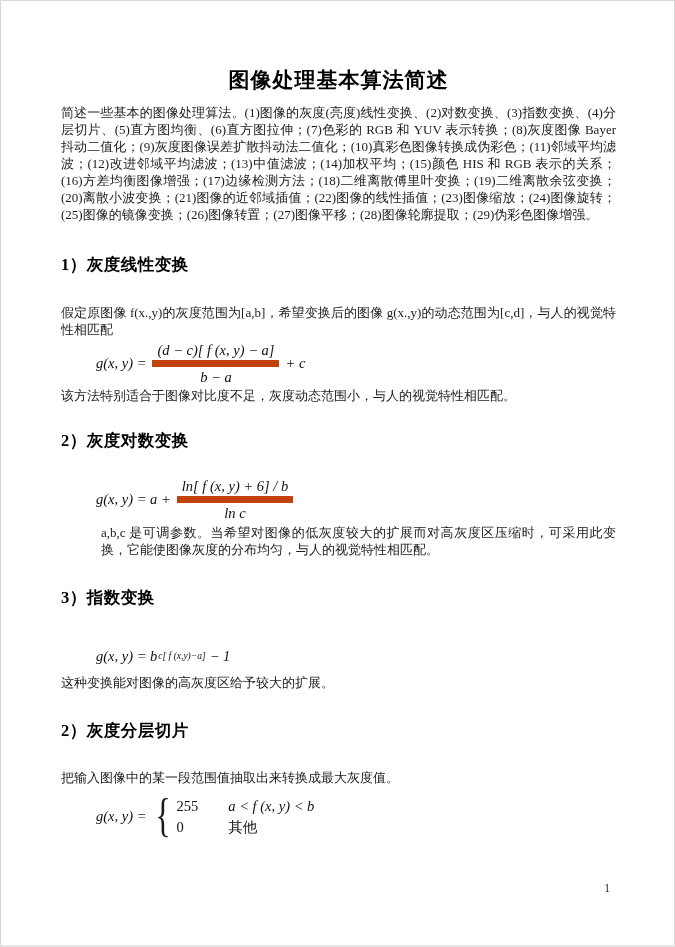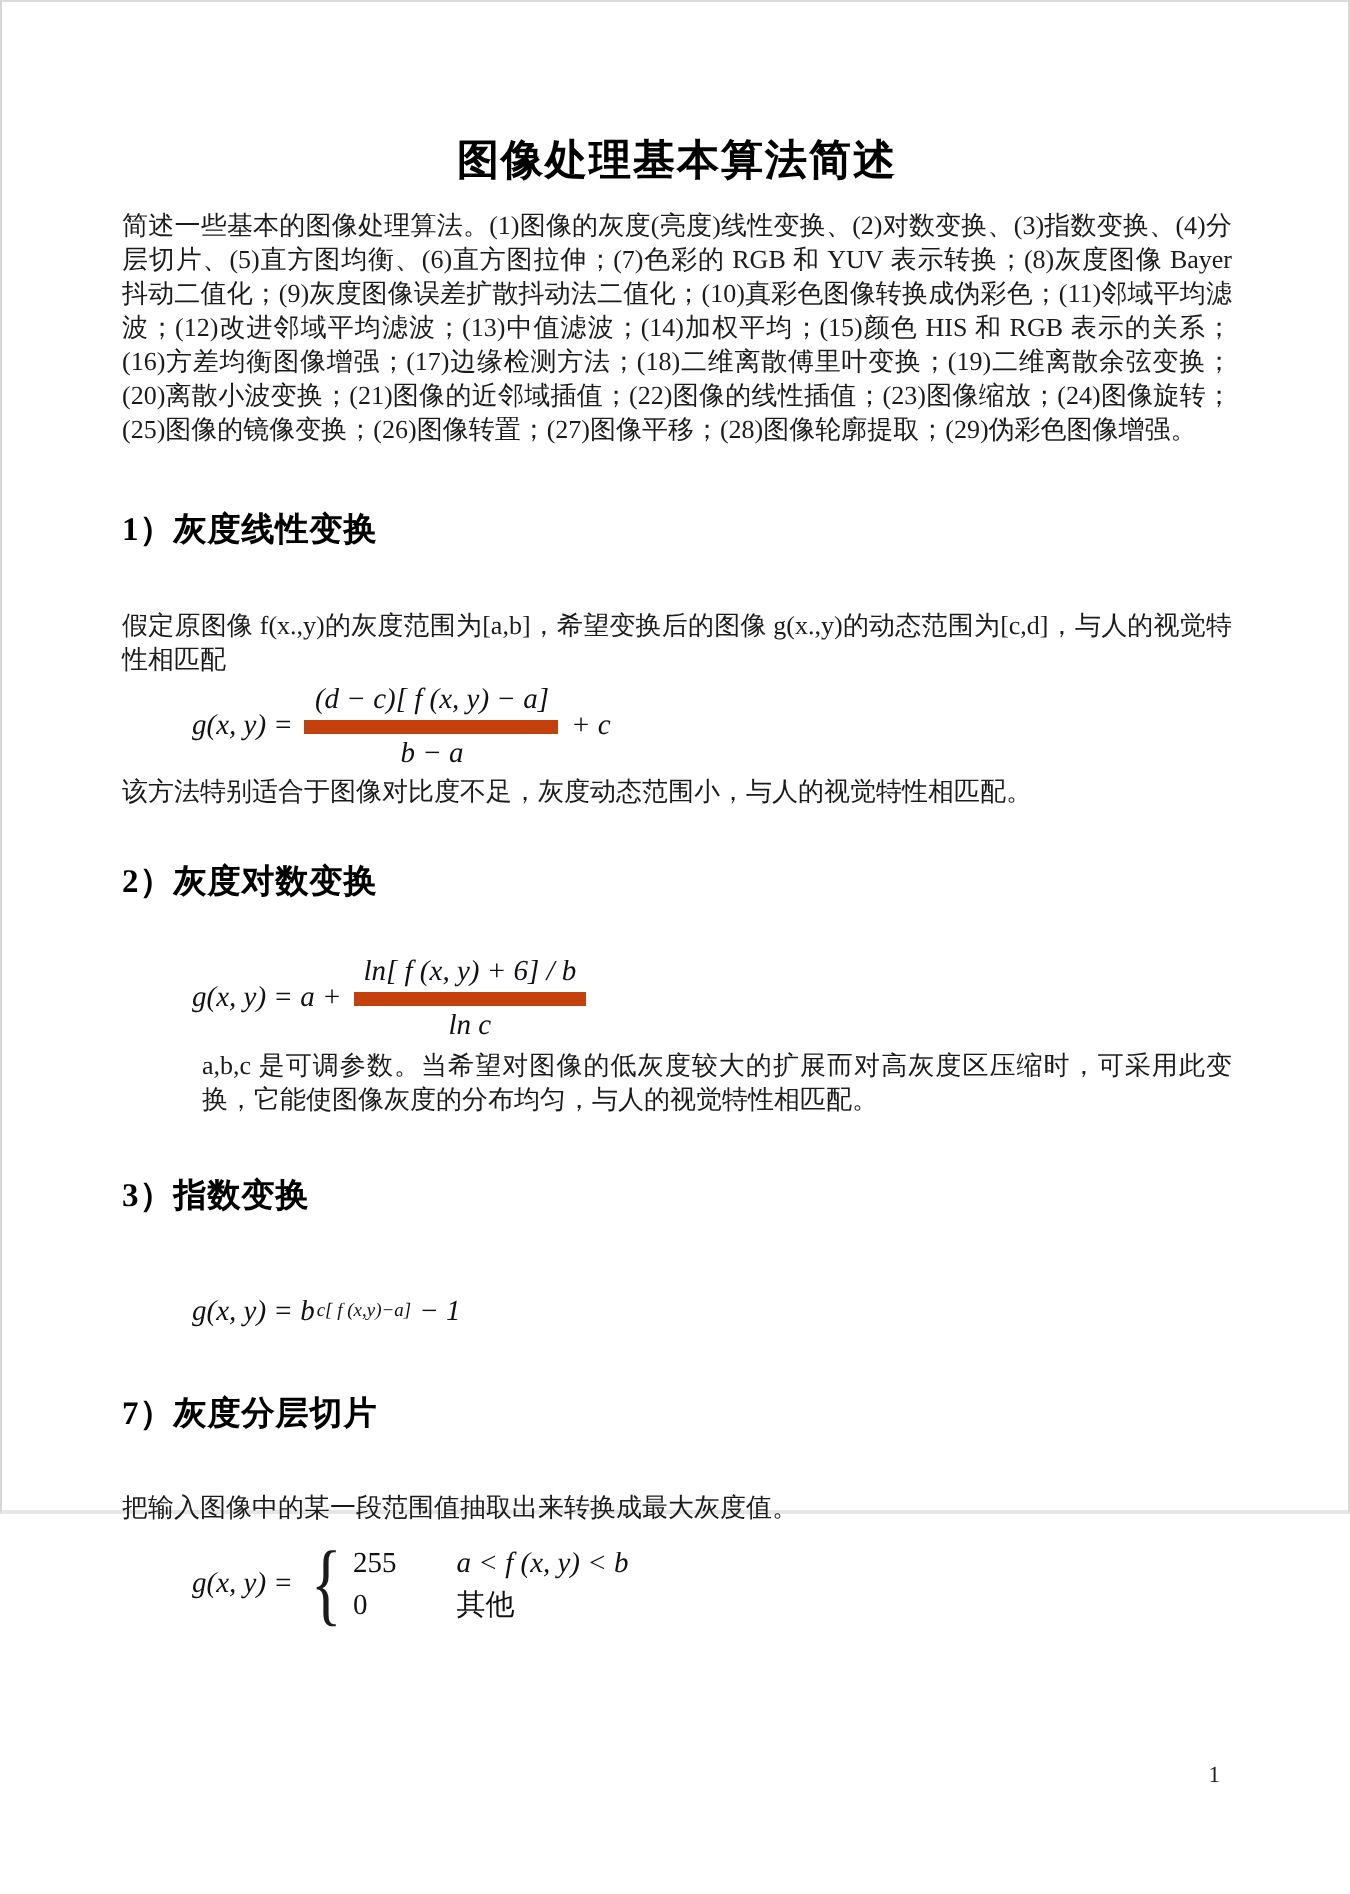--- a/index.html
+++ b/index.html
@@ -12,21 +12,21 @@
     height: 947px;
     font-family: "Liberation Serif", "DejaVu Serif", serif;
     color: #1b1b1b;
     position: relative;
     overflow: hidden;
   }
   .page {
     position: absolute;
     left: 0; top: 0;
     width: 675px;
-    height: 757px;
+    height: 947px;
     box-sizing: border-box;
     background: #ffffff;
     border-left: 1px solid #d6d6d6;
     border-top: 1px solid #dcdcdc;
     border-right: 1px solid #d9d9d9;
     border-bottom: 2px solid #e6e6e6;
   }
   .content {
     padding: 0 58px 0 60px;
   }
@@ -176,24 +176,25 @@
       <p class="note note-s2">a,b,c 是可调参数。当希望对图像的低灰度较大的扩展而对高灰度区压缩时，可采用此变换，它能使图像灰度的分布均匀，与人的视觉特性相匹配。</p>
     </section>
 
     <section>
       <h2 class="sec-heading h-s3">3）指数变换</h2>
       <div class="formula f-s3">
         <span class="flhs">g(x, y) = b</span>
         <span class="fsup">c[ f (x,y)−a]</span>
         <span class="ftail">− 1</span>
       </div>
-    </section>
-
-    <section>
-      <h2 class="sec-heading h-s4">7）灰度分层切片</h2>
+      <p class="note note-s3">这种变换能对图像的高灰度区给予较大的扩展。</p>
+    </section>
+
+    <section>
+      <h2 class="sec-heading h-s4">2）灰度分层切片</h2>
       <p class="lead lead-s4">把输入图像中的某一段范围值抽取出来转换成最大灰度值。</p>
       <div class="formula f-s4">
         <span class="flhs">g(x, y) =</span>
         <span class="cases">
           <span class="brace">{</span>
           <span class="case-grid">
             <span class="case-value">255</span>
             <span class="case-cond">a &lt; f (x, y) &lt; b</span>
             <span class="case-value">0</span>
             <span class="case-cond upright">其他</span>

